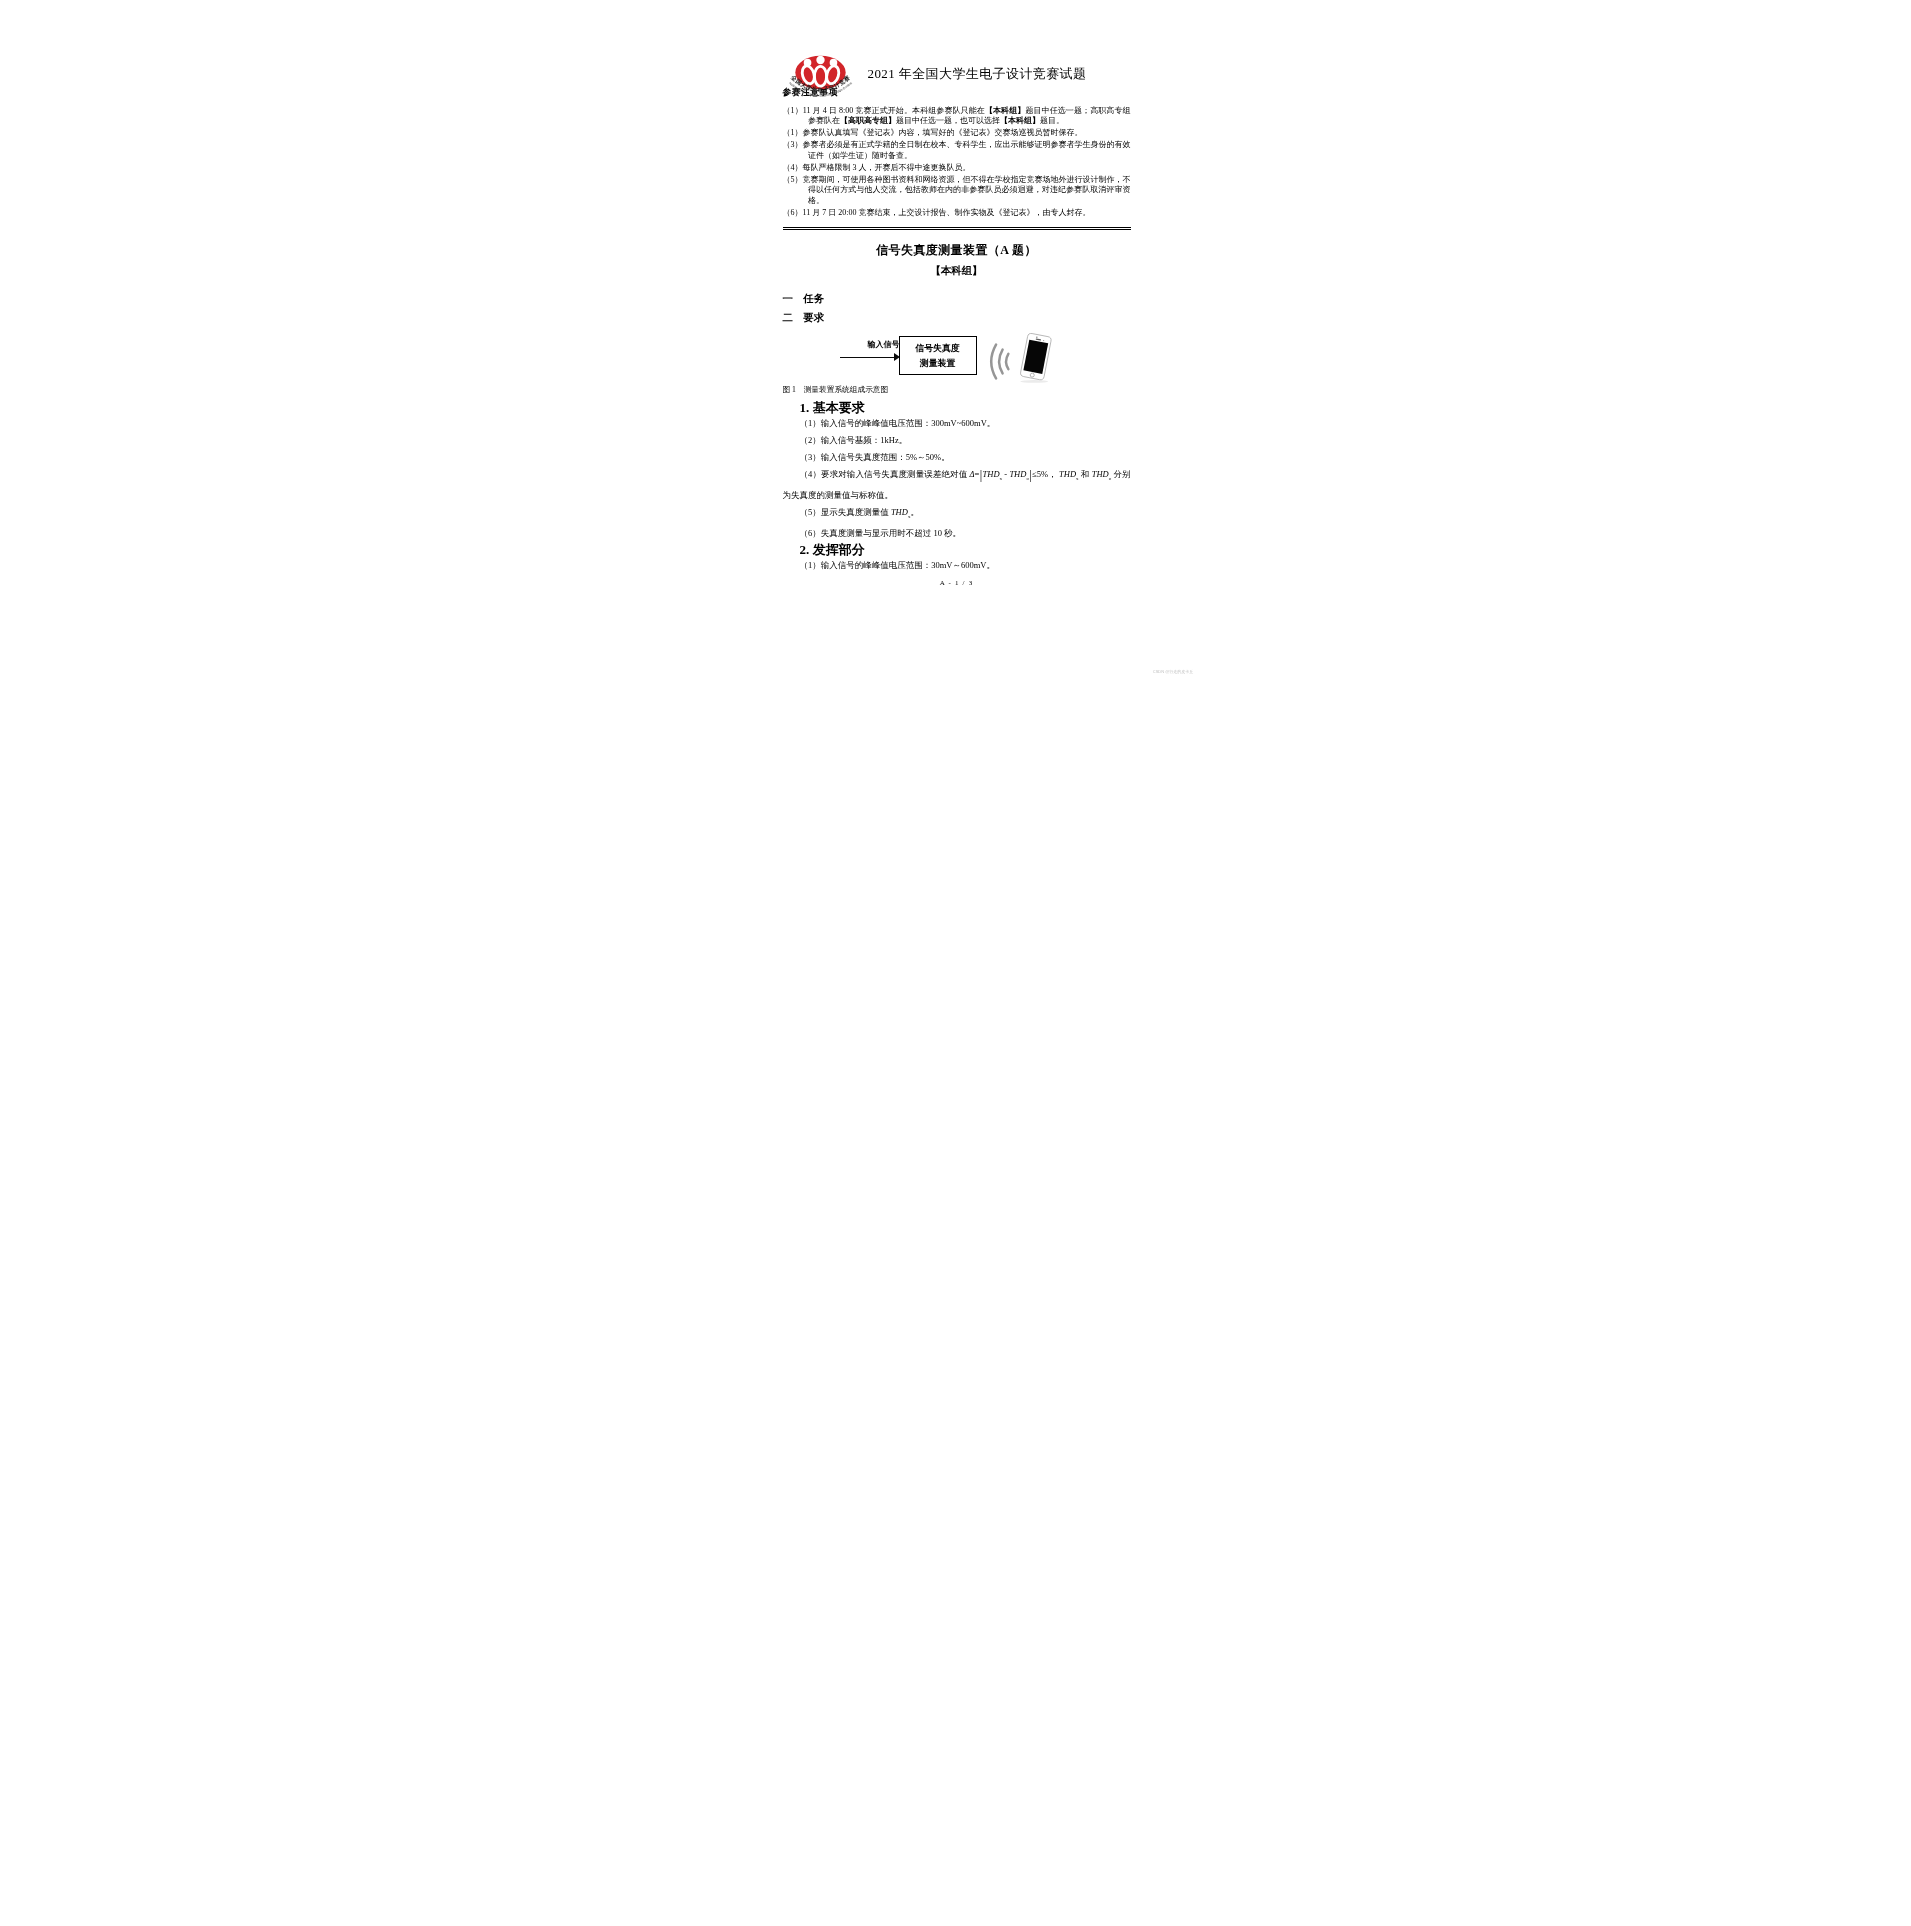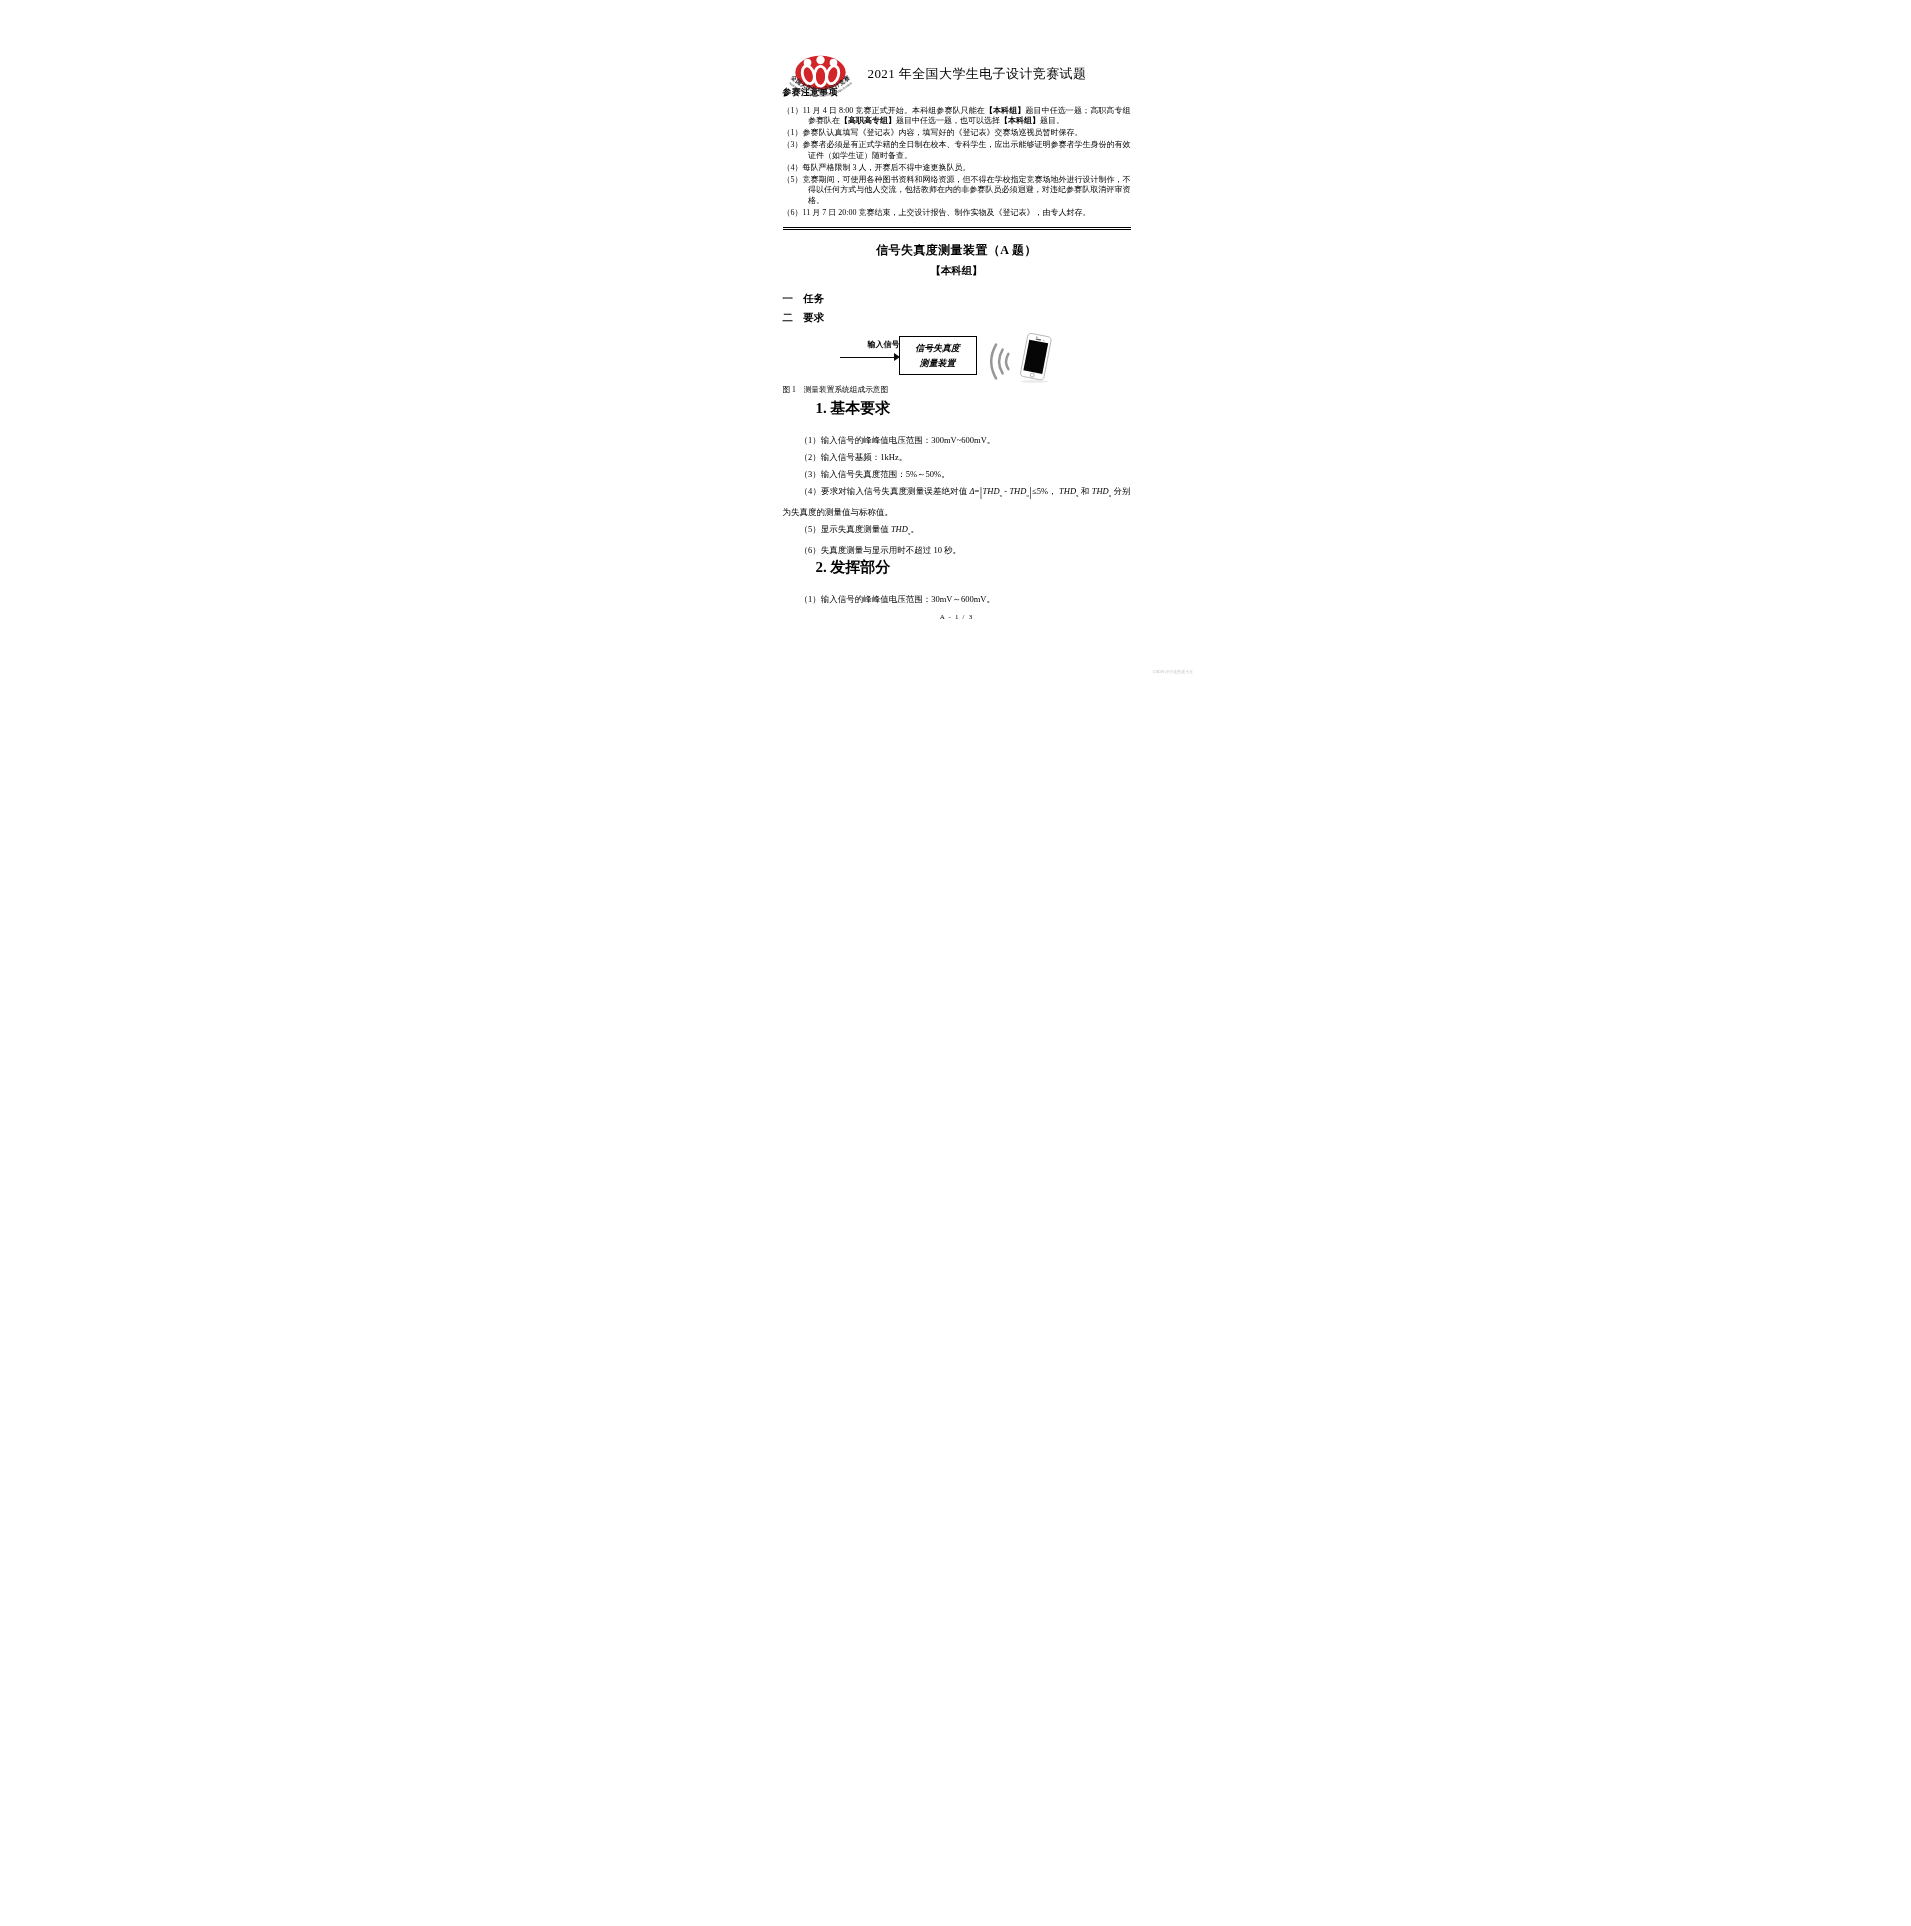--- a/index.html
+++ b/index.html
@@ -106,31 +106,30 @@
   }
   .device-box {
     position: absolute; left: 116px; top: 2.3px;
     width: 78px; height: 39px;
     border: 1.5px solid #000; box-sizing: border-box;
     display: flex; flex-direction: column; justify-content: center; align-items: center;
     row-gap: 2.3px;
     font-family: "Liberation Sans", "DejaVu Sans", sans-serif;
     font-weight: 700; font-size: 8.9px; line-height: 12.7px;
     background: #fff;
-    font-style: italic;
   }
   .wifi { position: absolute; left: 203px; top: 8.5px; width: 27px; height: 37px; }
   .phone { position: absolute; left: 230px; top: -1.5px; width: 44px; height: 50px; }
   .fig-caption {
     margin: 0; margin-top: 1.5px;
     font-size: 7.7px; line-height: 10px; text-align: left;
   }
 
   
-  .sub-heading { margin: 16px; margin-top: 5.4px; font-size: 15px; line-height: 15.4px; text-indent: 17px; }
+  .sub-heading { margin: 0; margin-top: 5.4px; font-size: 13px; line-height: 15.4px; text-indent: 17px; }
   .sub-heading .hnum { font-weight: 700; font-family: "Liberation Serif", serif; }
   .sub-heading .htext { font-weight: 700; font-family: "Liberation Sans", "DejaVu Sans", sans-serif; margin-left: 3.5px; }
   .sub-heading.second { margin-top: 0; }
   .req-item {
     margin: 0; font-size: 8.5px; line-height: 17px;
     text-indent: 17px; text-align: justify;
   }
   .req-item sub { font-size: 5px; }
   .vb { font-size: 12.3px; font-weight: 300; vertical-align: -1.2px; padding: 0 0.4px; }
 

